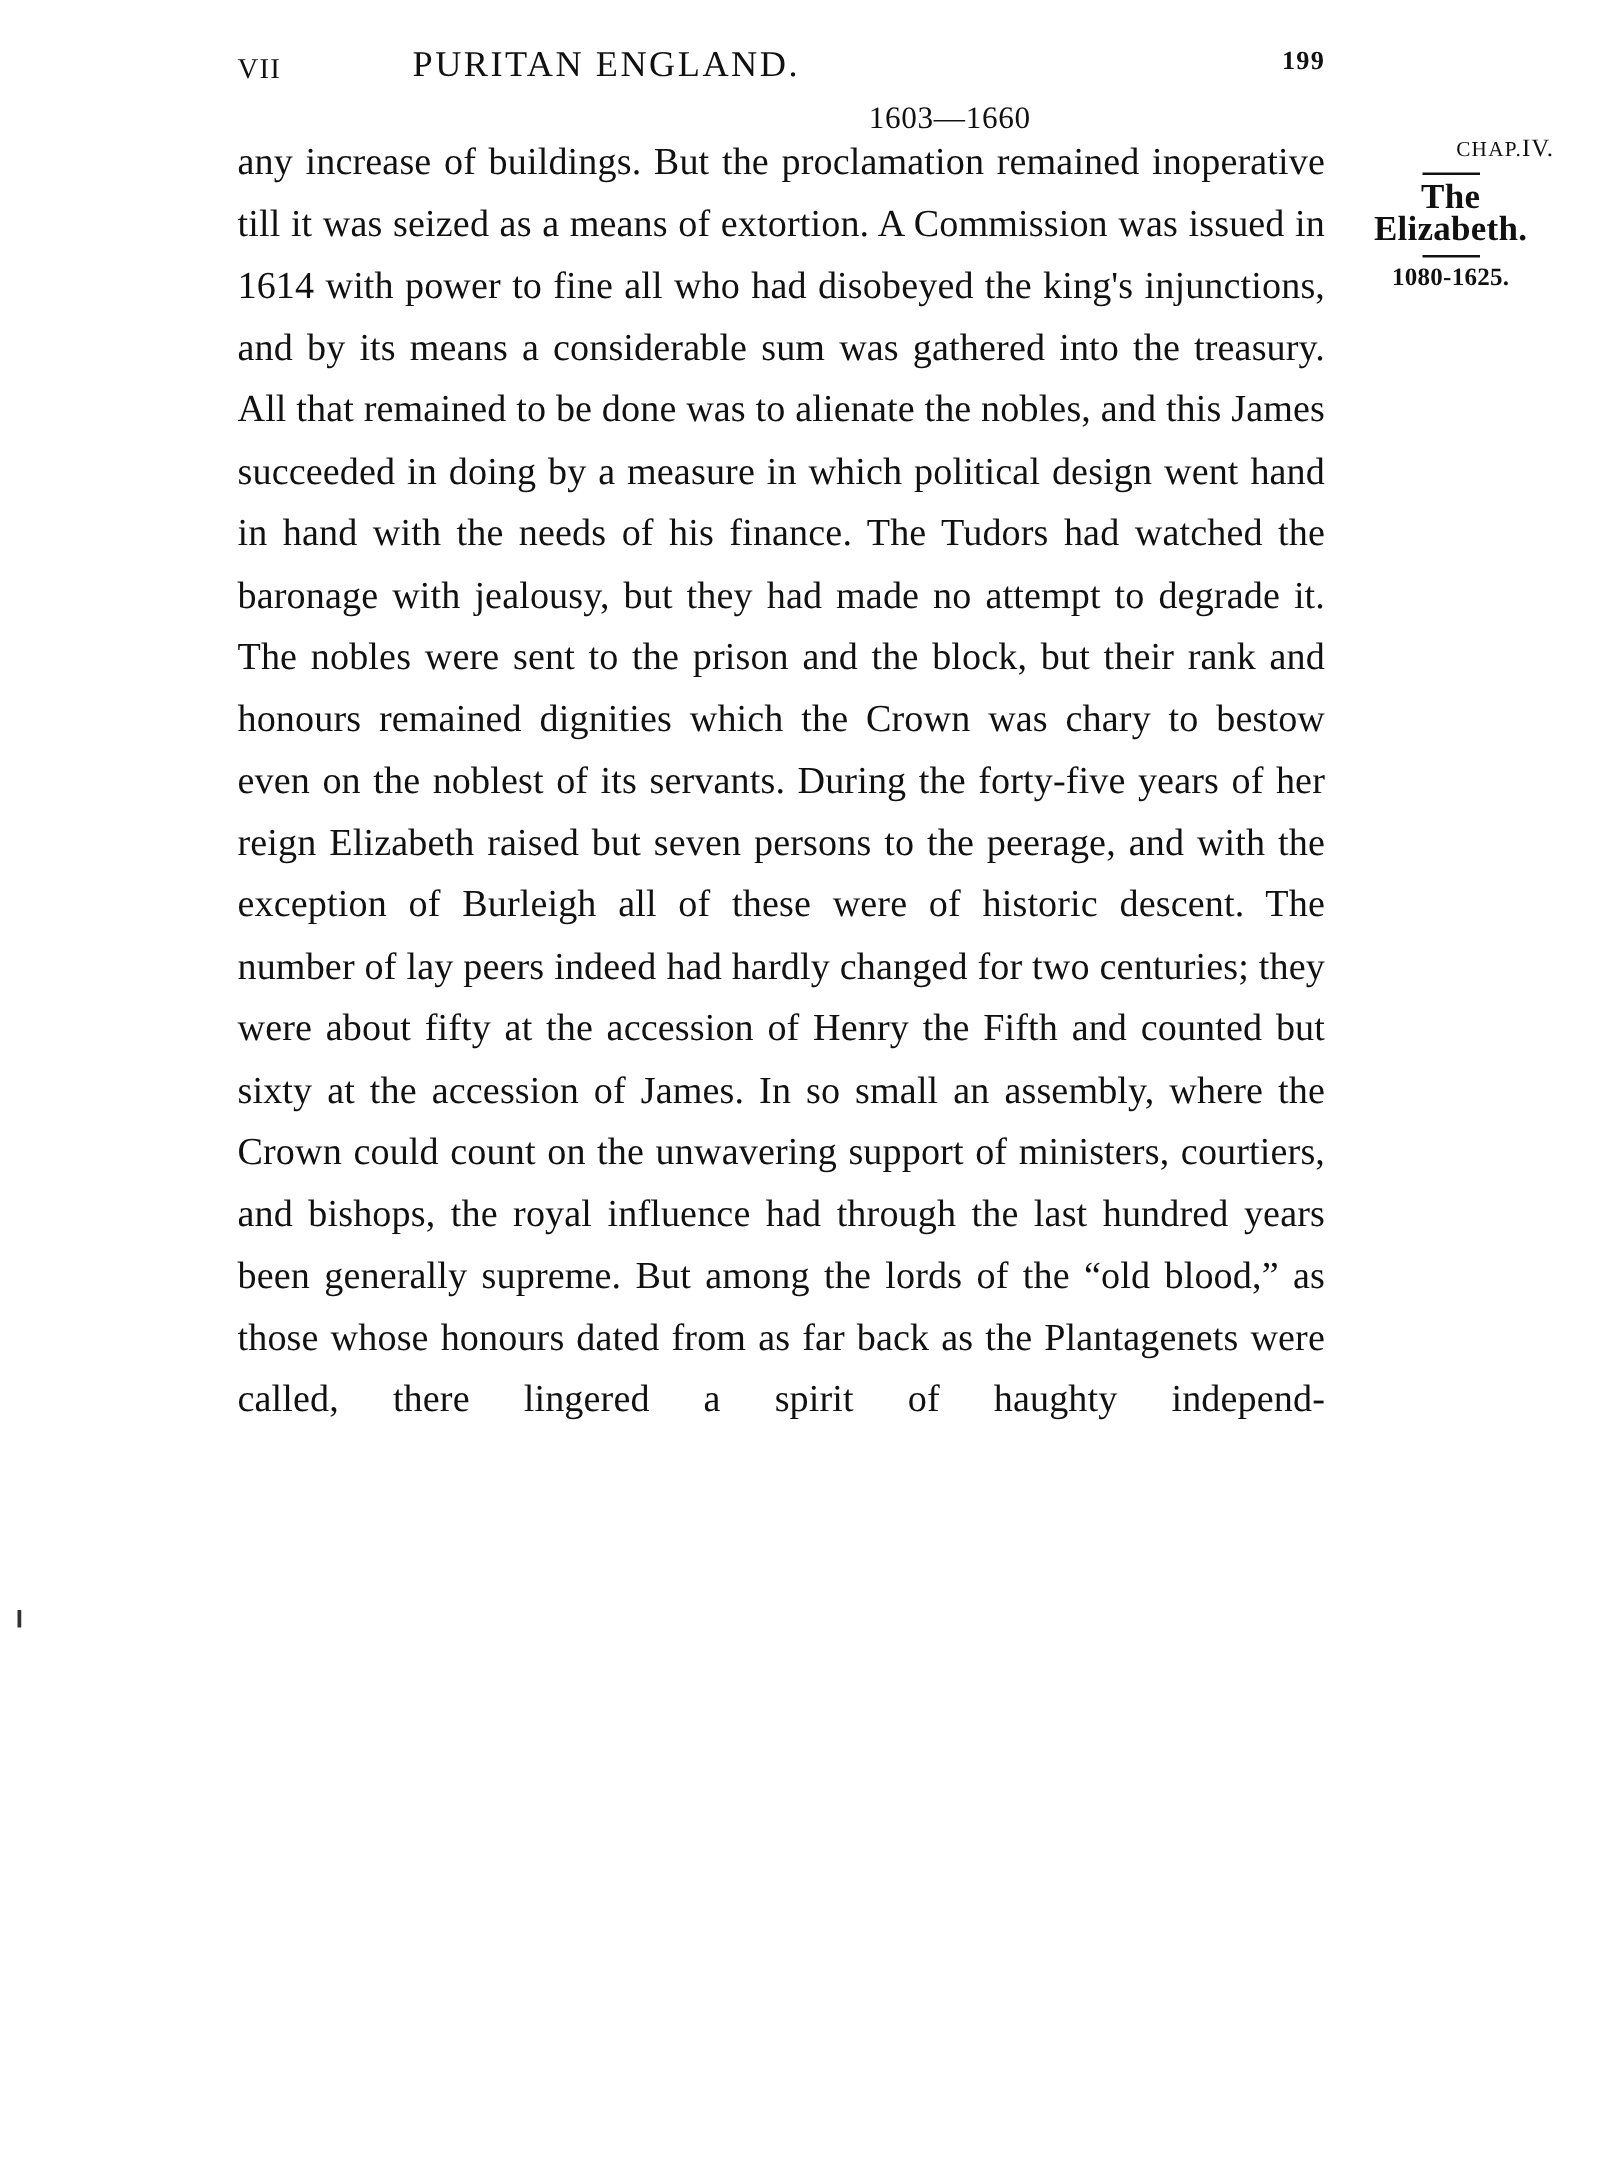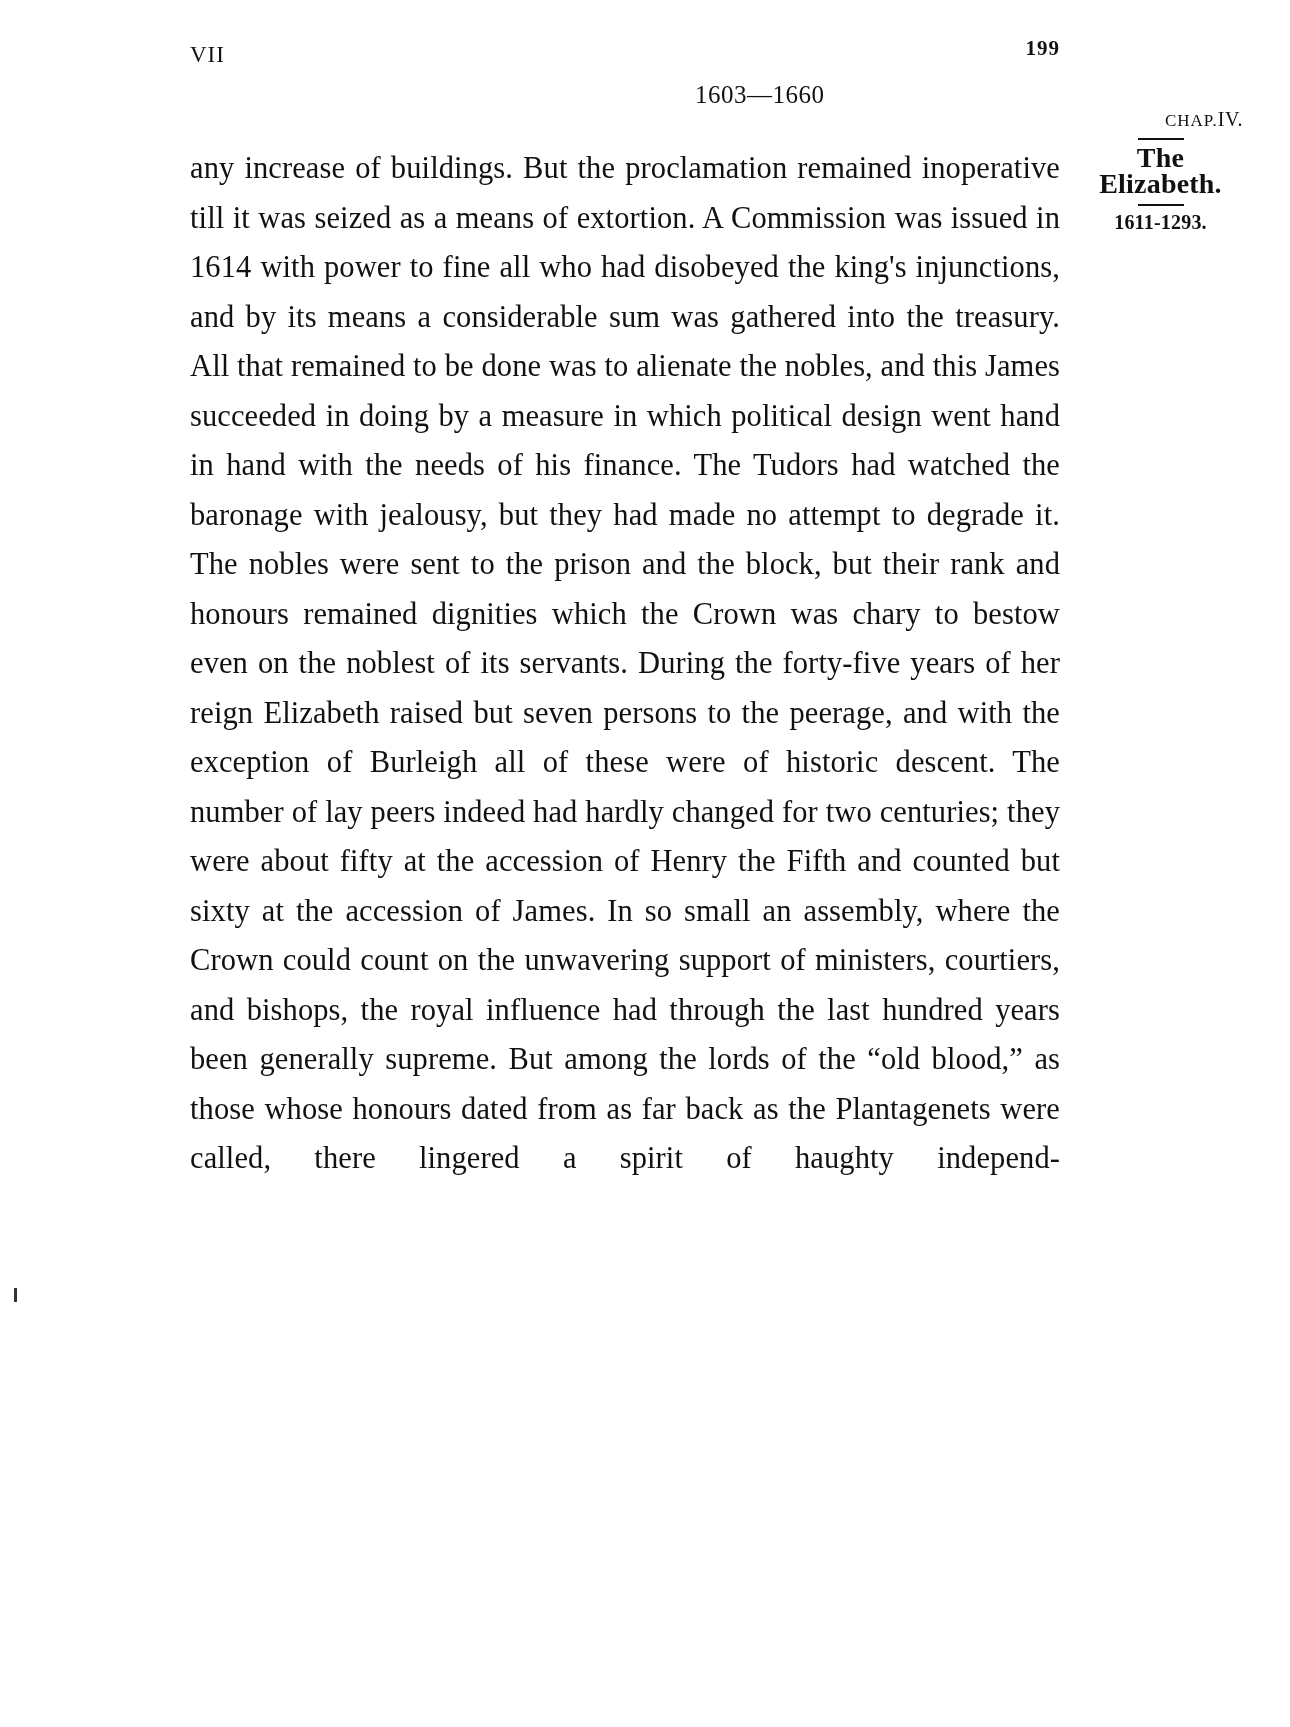--- a/index.html
+++ b/index.html
@@ -67,21 +67,20 @@
   .bodytext {
     position: absolute;
     top: 105px;
     left: 190px;
     width: 870px;
     font-size: 30.5px;
     line-height: 49.5px;
     text-align: justify;
     text-justify: inter-word;
     letter-spacing: 0.1px;
-    margin-top: 39px;
   }
   .bodytext p {
     margin: 0;
   }
   
   .bodytext p:after {
     content: "";
     display: inline-block;
     width: 100%;
   }
@@ -134,36 +133,37 @@
     background: #333;
   }
 </style>
 </head>
 <body>
 
 <div class="page">
 
   <div class="header">
     <span class="folio-left">VII</span>
+    <span class="head-title">PURITAN ENGLAND.</span>
     <span class="head-years">1603—1660</span>
     <span class="folio-right">199</span>
   </div>
 
   <div class="bodytext">
     <p>any increase of buildings.  But the proclamation remained inoperative till it was seized as a means of extortion.  A Commission was issued in 1614 with power to fine all who had disobeyed the king's injunctions, and by its means a considerable sum was gathered into the treasury.  All that remained to be done was to alienate the nobles, and this James succeeded in doing by a measure in which political design went hand in hand with the needs of his finance.  The Tudors had watched the baronage with jealousy, but they had made no attempt to degrade it.  The nobles were sent to the prison and the block, but their rank and honours remained dignities which the Crown was chary to bestow even on the noblest of its servants.  During the forty-five years of her reign Elizabeth raised but seven persons to the peerage, and with the exception of Burleigh all of these were of historic descent.  The number of lay peers indeed had hardly changed for two centuries; they were about fifty at the accession of Henry the Fifth and counted but sixty at the accession of James.  In so small an assembly, where the Crown could count on the unwavering support of ministers, courtiers, and bishops, the royal influence had through the last hundred years been generally supreme.  But among the lords of the “old blood,” as those whose honours dated from as far back as the Plantagenets were called, there lingered a spirit of haughty independ-</p>
   </div>
 
   <div class="margin-notes">
     <div class="note-chap">
       <span class="sc">CHAP.</span><span>IV.</span>
     </div>
     <div class="rule"></div>
     <div class="note-topic">
       <div>The</div>
       <div>Elizabeth.</div>
     </div>
     <div class="rule"></div>
-    <div class="note-dates">1611-1293.</div>
+    <div class="note-dates">1080-1625.</div>
   </div>
 
   <div class="stray-mark"></div>
 
 </div>
 
 </body></html>

